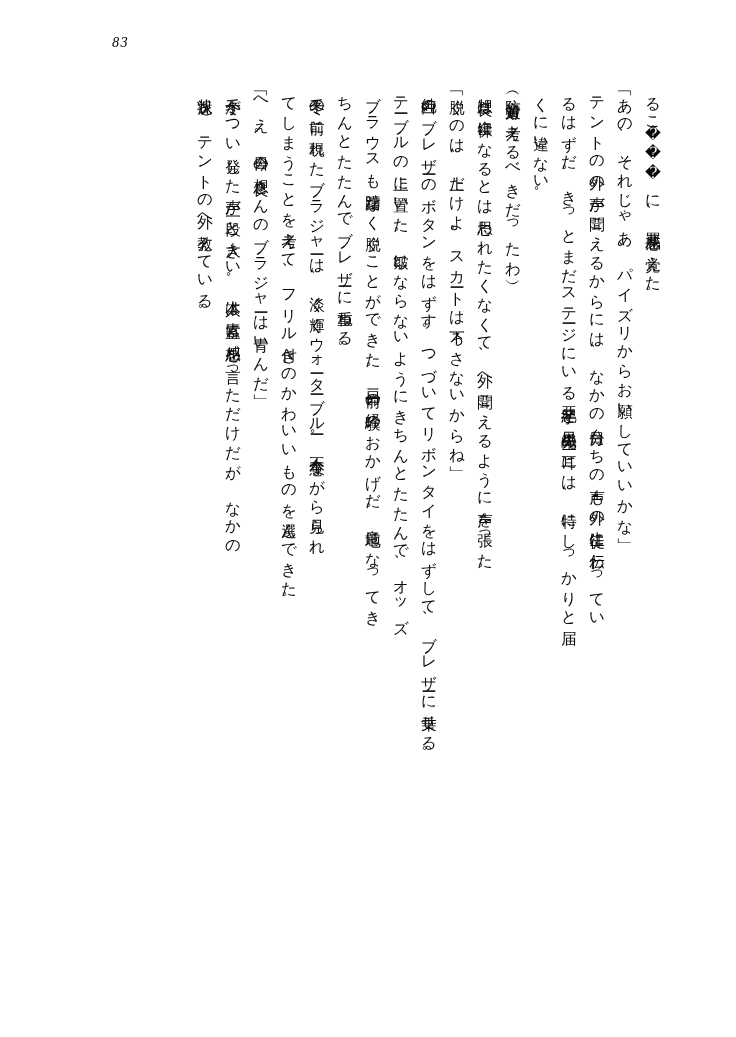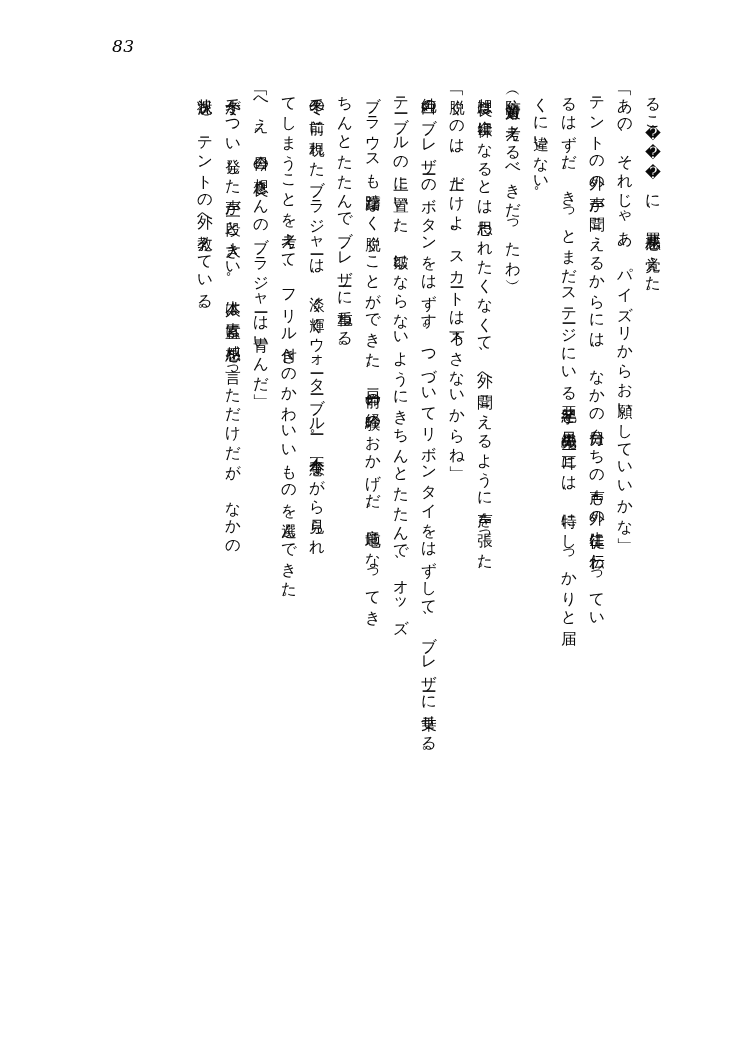--- a/index.html
+++ b/index.html
@@ -19,21 +19,21 @@
     position: absolute;
     left: 0; top: 0;
     width: 736px;
     height: 1037px;
     background: #fff;
   }
   .page-number {
     position: absolute;
     top: 36px;
     left: 112px;
-    font-size: 17px;
+    font-size: 12px;
     font-style: italic;
     font-family: "DejaVu Serif", "Liberation Serif", serif;
     letter-spacing: 0.5px;
   }
   
   .vtext {
     position: absolute;
     top: 86px;
     left: 80px;
     width: 580px;

